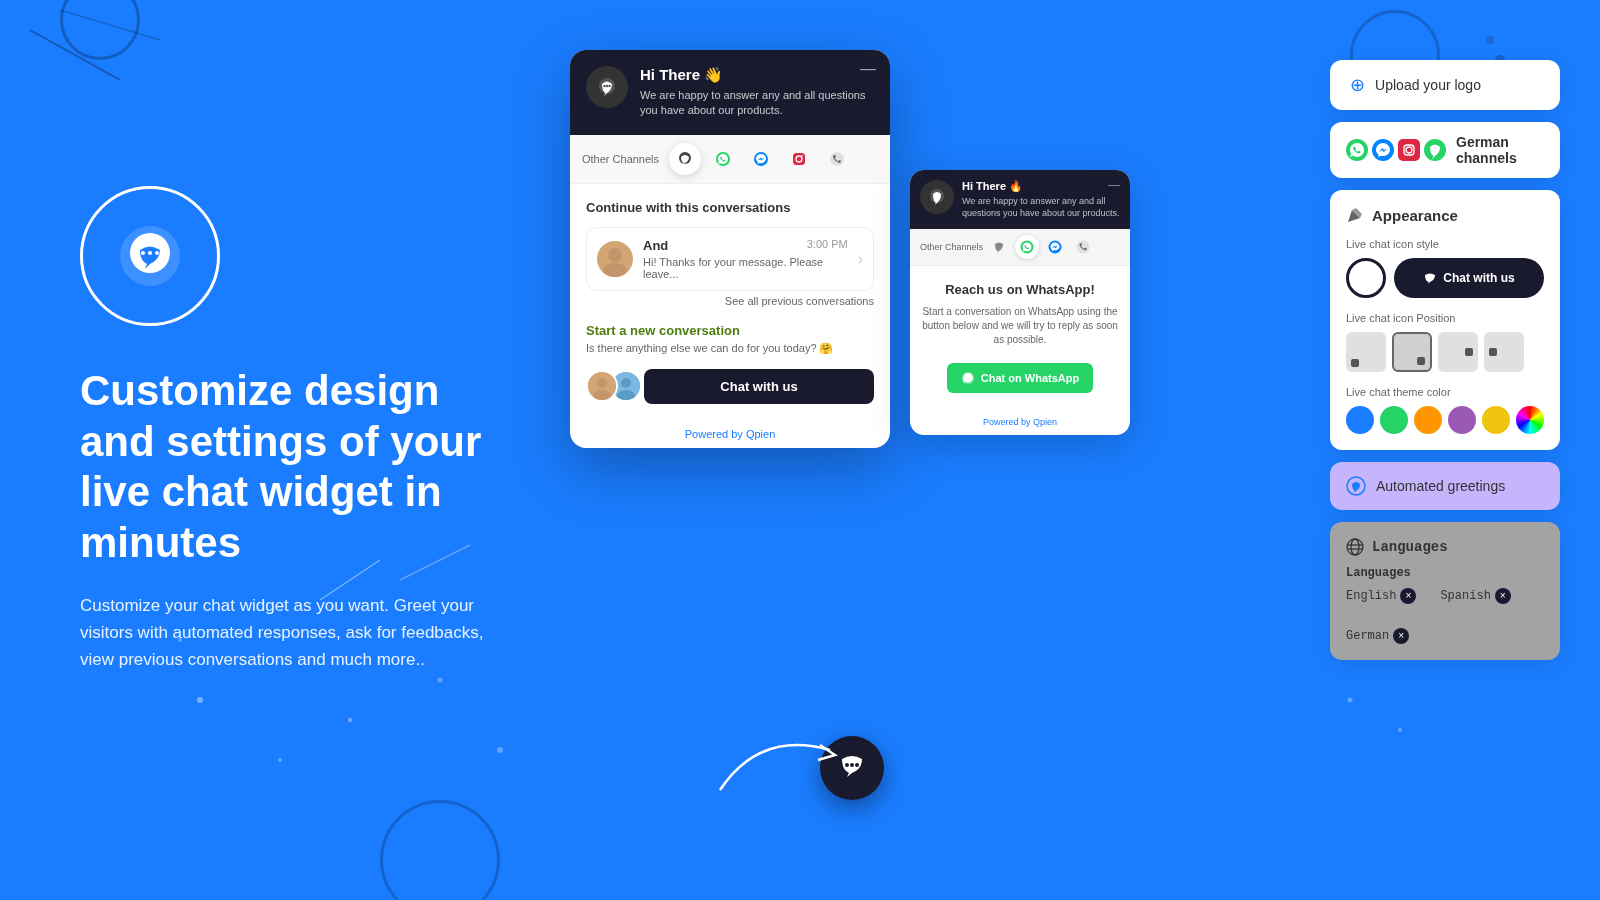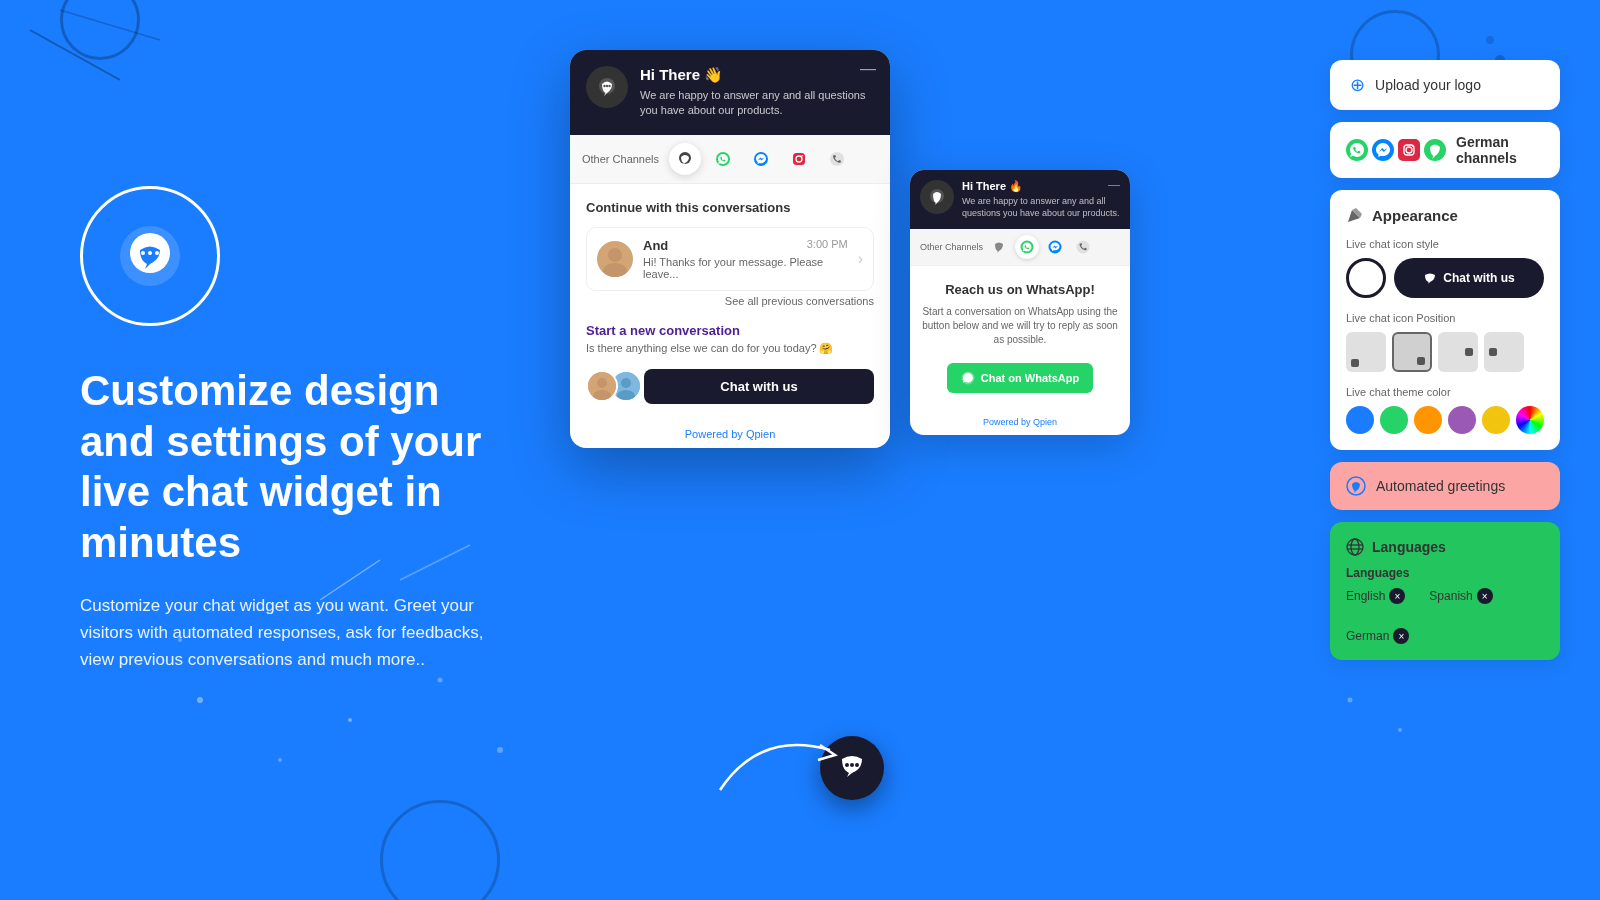--- a/index.html
+++ b/index.html
@@ -215,21 +215,21 @@
       text-align: right;
       font-size: 11px;
       color: #666;
       margin-bottom: 16px;
       cursor: pointer;
     }
 
     .new-conv-title {
       font-size: 13px;
       font-weight: 600;
-      color: #4c1d95;
+      color: #4d7c0f;
       margin-bottom: 4px;
     }
 
     .new-conv-sub {
       font-size: 11px;
       color: #666;
       margin-bottom: 14px;
     }
 
     .chat-with-us-row {
@@ -591,42 +591,43 @@
     .color-rainbow {
       width: 28px;
       height: 28px;
       border-radius: 50%;
       background: conic-gradient(red, yellow, lime, cyan, blue, magenta, red);
       cursor: pointer;
     }
 
     
     .feature-btn {
-      background: #fca5a5;
+      background: #c4b5fd;
       border: none;
       border-radius: 12px;
       padding: 14px 16px;
       font-size: 14px;
       font-weight: 500;
       color: #333;
       cursor: pointer;
       display: flex;
       align-items: center;
       gap: 10px;
       box-shadow: 0 4px 20px rgba(0,0,0,0.1);
       width: 100%;
       text-align: left;
     }
 
     
     .lang-card {
-      background: #22c55e;
+      background: #a3a3a3;
       border-radius: 12px;
       padding: 16px;
       box-shadow: 0 4px 20px rgba(0,0,0,0.1);
+      font-family: Liberation Mono, monospace;
     }
 
     .lang-header {
       display: flex;
       align-items: center;
       gap: 8px;
       margin-bottom: 10px;
     }
 
     .lang-title {

